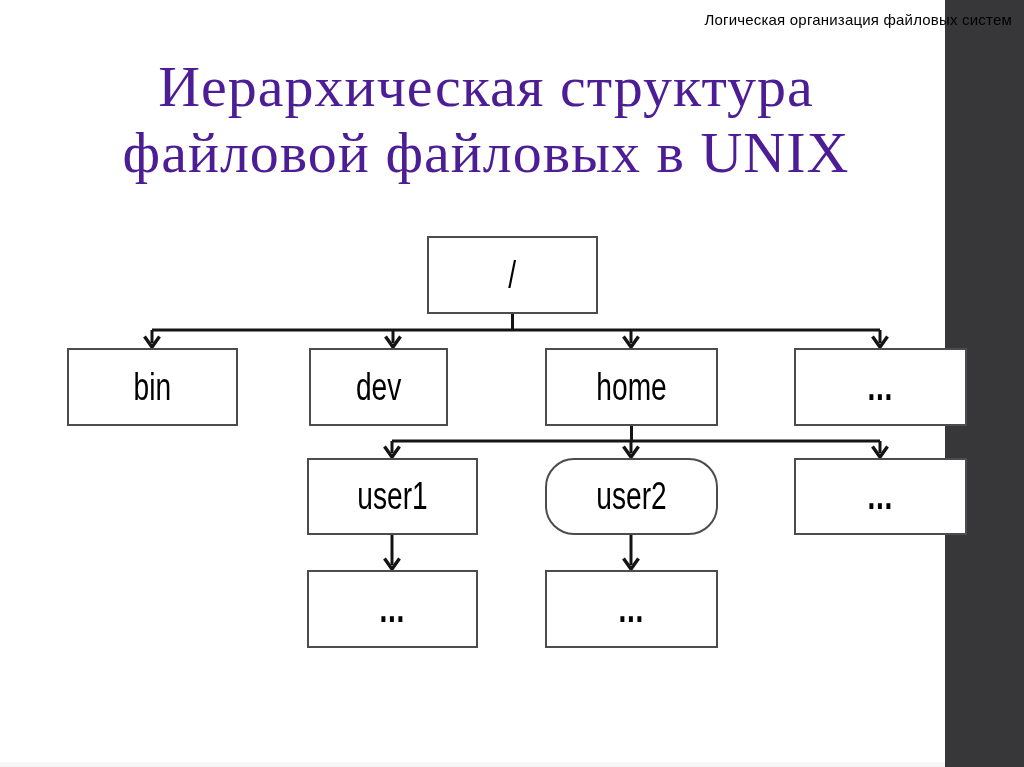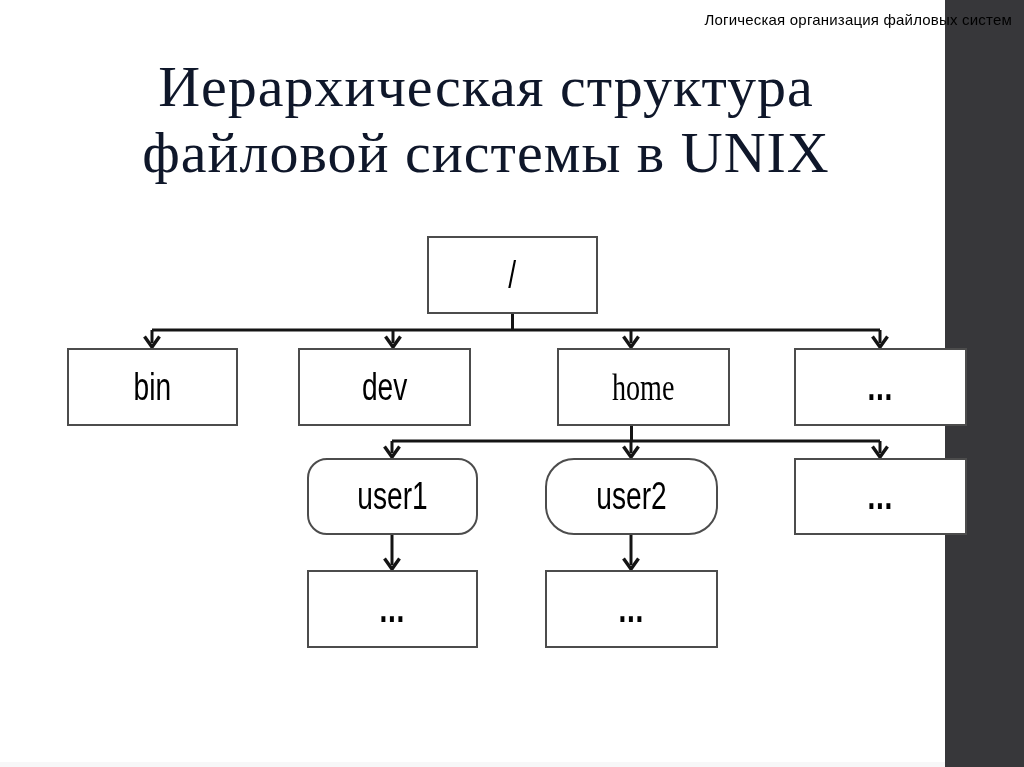--- a/index.html
+++ b/index.html
@@ -41,21 +41,21 @@
     position: absolute;
     top: 54px;
     left: 30px;
     width: 912px;
     text-align: center;
     font-family: "Liberation Serif", serif;
     font-size: 58px;
     line-height: 66px;
     font-weight: 400;
     letter-spacing: 1px;
-    color: #0f172a;
+    color: #4c1d95;
     z-index: 2;
   }
   .connector-layer {
     position: absolute;
     left: 0; top: 0;
     width: 1024px;
     height: 767px;
     z-index: 2;
   }
   .node {
@@ -83,21 +83,21 @@
 
 <div class="slide">
 
   <div class="accent-band"></div>
   <div class="bottom-strip"></div>
 
   <div class="header-note">Логическая организация файловых систем</div>
 
   <div class="slide-title">
     <div>Иерархическая структура</div>
-    <div>файловой системы в UNIX</div>
+    <div>файловой файловых в UNIX</div>
   </div>
 
   <svg class="connector-layer" viewBox="0 0 1024 767" xmlns="http://www.w3.org/2000/svg">
     <g stroke="#141414" stroke-width="3" fill="none" stroke-linejoin="miter" stroke-linecap="butt">
 
       <path d="M512.5 313 V 330"></path>
 
       <path d="M152 330 H 880"></path>
 
       <path d="M152 330 V 343"></path>
@@ -133,33 +133,33 @@
   </svg>
 
   <div class="node" style="left:427px; top:236px; width:171px; height:78px;">
     <span class="label">/</span>
   </div>
 
   <div class="node" style="left:67px; top:348px; width:171px; height:78px;text-align:right;">
     <span class="label">bin</span>
   </div>
 
-  <div class="node" style="left:298px; top:348px; width:173px; height:78px;">
+  <div class="node" style="left:309px; top:348px; width:139px; height:78px;">
     <span class="label">dev</span>
   </div>
 
-  <div class="node" style="left:557px; top:348px; width:173px; height:78px;font-family:Liberation Serif, serif;">
+  <div class="node" style="left:545px; top:348px; width:173px; height:78px;">
     <span class="label">home</span>
   </div>
 
   <div class="node" style="left:794px; top:348px; width:173px; height:78px;">
     <span class="label dots">...</span>
   </div>
 
-  <div class="node" style="left:307px; top:458px; width:171px; height:77px;border-radius:20px;">
+  <div class="node" style="left:307px; top:458px; width:171px; height:77px;">
     <span class="label">user1</span>
   </div>
 
   <div class="node" style="left:545px; top:458px; width:173px; height:77px;border-radius:29px;">
     <span class="label">user2</span>
   </div>
 
   <div class="node" style="left:794px; top:458px; width:173px; height:77px;">
     <span class="label dots">...</span>
   </div>

